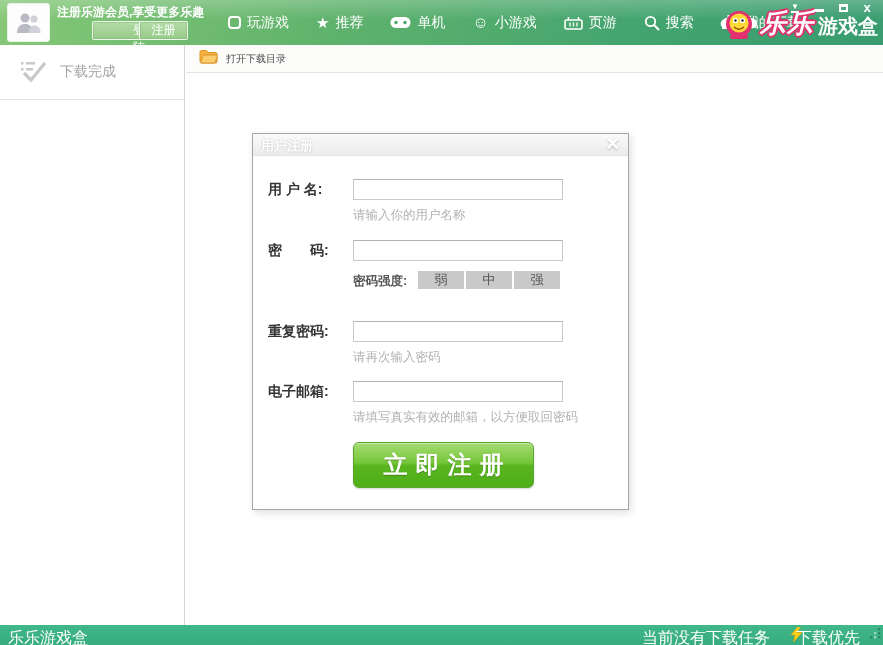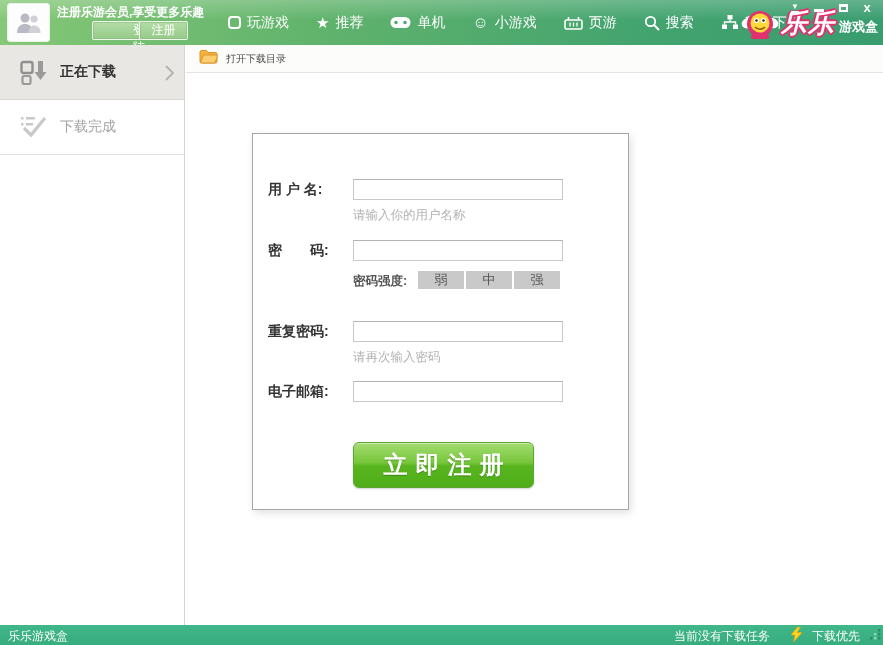--- a/index.html
+++ b/index.html
@@ -26,21 +26,21 @@
   .nav-item { display:flex; align-items:center; gap:6px; color:#fff; font-size:14px; cursor:pointer; white-space:nowrap; }
   .nav-item .glyph { display:inline-flex; align-items:center; justify-content:center; }
   .icon-play { width:13px; height:13px; border:2px solid #fff; border-radius:4px; }
   .glyph-star { font-size:15px; line-height:15px; }
   .glyph-smiley { font-size:16px; line-height:16px; }
 
   .logo { position:absolute; right:5px; top:6px; display:flex; align-items:center; cursor:default; }
   .logo-main { font-size:26px; font-weight:bold; color:#fff; letter-spacing:1px; margin-left:2px;
     text-shadow:-2px 0 0 #e3306e, 2px 0 0 #e3306e, 0 -2px 0 #e3306e, 0 2px 0 #e3306e,
                 -1px -1px 0 #e3306e, 1px -1px 0 #e3306e, -1px 1px 0 #e3306e, 1px 1px 0 #e3306e;font-style:italic; }
-  .logo-sub { font-size:13px; font-weight:bold; color:#fff; margin-left:4px; margin-top:6px; }
+  .logo-sub { font-size:20px; font-weight:bold; color:#fff; margin-left:4px; margin-top:6px; }
 
   .winctrl { position:absolute; right:4px; top:0; display:flex; }
   .wbtn { width:24px; height:15px; display:flex; align-items:center; justify-content:center;
     color:#fff; font-weight:bold; cursor:pointer; }
   .wbtn .caret { font-size:8px; border-bottom:2px solid #fff; padding-bottom:1px; line-height:7px; }
   .wbtn .minbar { width:10px; height:3px; background:#fff; margin-top:5px; }
   .wbtn .maxbox { width:9px; height:8px; border:2px solid #fff; border-top-width:3px; }
   .wbtn.close { font-size:13px; }
 
   
@@ -80,21 +80,21 @@
     text-align:center; line-height:18px; cursor:default; }
   .submit { position:absolute; left:100px; top:308px; width:181px; height:46px;
     background:linear-gradient(to bottom,#a4dc72 0%,#76c63a 45%,#58b51f 52%,#4fae19 100%);
     border:1px solid #5aa62e; border-radius:6px; color:#fff; font-size:24px; font-weight:bold;
     letter-spacing:8px; text-indent:8px; text-shadow:0 1px 1px rgba(0,0,0,.25);
     box-shadow:inset 0 1px 0 rgba(255,255,255,.45), 0 1px 2px rgba(0,0,0,.18); cursor:pointer;
     font-family:"Liberation Sans","DejaVu Sans",sans-serif; }
 
   
   .statusbar { position:absolute; left:0; top:625px; width:883px; height:20px;
-    background:linear-gradient(to bottom,#40b78a,#37ac7e); color:#fff; font-size:12px; }
+    background:linear-gradient(to bottom,#40b78a,#37ac7e); color:#fff; font-size:16px; }
   .sb-app { position:absolute; left:8px; top:3px; }
   .sb-status { position:absolute; right:113px; top:3px; }
   .sb-bolt { position:absolute; right:80px; top:2px; cursor:pointer; }
   .sb-priority { position:absolute; right:23px; top:3px; cursor:pointer; }
   .sb-grip { position:absolute; right:2px; bottom:2px; cursor:se-resize; }
 </style>
 </head>
 <body>
 
 <div class="app">
@@ -195,36 +195,20 @@
         <span class="minbar"></span>
       </div>
       <div class="wbtn">
         <span class="maxbox"></span>
       </div>
       <div class="wbtn close">x</div>
     </div>
   </header>
 
   <aside class="sidebar">
-    <div class="side-item active">
-      <span class="sicon">
-        <svg width="27" height="26" viewBox="0 0 27 26">
-          <rect x="1.5" y="3" width="11" height="11" rx="2" fill="none" stroke="#8f8f8f" stroke-width="2.4"></rect>
-          <rect x="2.5" y="17" width="8" height="8" rx="1.5" fill="none" stroke="#9a9a9a" stroke-width="2.2"></rect>
-          <rect x="18" y="2" width="5" height="12" fill="#9a9a9a"></rect>
-          <polygon points="14.5,13 26.5,13 20.5,21" fill="#9a9a9a"></polygon>
-        </svg>
-      </span>
-      <span class="side-label">正在下载</span>
-      <span class="side-chev">
-        <svg width="9" height="16" viewBox="0 0 9 16">
-          <polyline points="1,1 8,8 1,15" fill="none" stroke="#b2b2b2" stroke-width="1.8"></polyline>
-        </svg>
-      </span>
-    </div>
     <div class="side-item idle">
       <span class="sicon">
         <svg width="27" height="26" viewBox="0 0 27 26">
           <rect x="1" y="3" width="2.5" height="2.5" fill="#c9c9c9"></rect>
           <rect x="6" y="3" width="9" height="2.5" fill="#c9c9c9"></rect>
           <rect x="1" y="9" width="2.5" height="2.5" fill="#c9c9c9"></rect>
           <rect x="6" y="9" width="7" height="2.5" fill="#c9c9c9"></rect>
           <path d="M4 14 L11 21 L25 4" fill="none" stroke="#c9c9c9" stroke-width="3.2"></path>
         </svg>
       </span>
@@ -236,40 +220,45 @@
     <span class="ficon">
       <svg width="19" height="15" viewBox="0 0 19 15">
         <path d="M1 3 Q1 1.5 2.5 1.5 L7.5 1.5 L9 3.5 L16.5 3.5 Q18 3.5 18 5 L18 12.5 Q18 14 16.5 14 L2.5 14 Q1 14 1 12.5 Z" fill="#f6b03c" stroke="#d9952a" stroke-width="1"></path>
         <path d="M1.5 13.5 L4 7 Q4.3 6 5.5 6 L17.5 6 Q18.8 6 18.4 7.2 L16.3 13 Q16 14 14.8 14 L2.5 14 Z" fill="#fccd6f" stroke="#d9952a" stroke-width="1"></path>
       </svg>
     </span>
     <span class="toolbar-label">打开下载目录</span>
   </div>
 
   <div class="dialog">
+    <div class="dlg-titlebar">
+      <span class="dlg-title">用户注册</span>
+      <span class="dlg-close">×</span>
+    </div>
 
     <label class="flabel" style="top:47px;">用 户 名:</label>
     <input class="finput" style="top: 45px;" type="text">
     <div class="fhint" style="top:73px;">请输入你的用户名称</div>
 
     <label class="flabel" style="top:108px;">密　　码:</label>
     <input class="finput" style="top: 106px;" type="password">
     <div class="strength-label">密码强度:</div>
     <div class="strength">
       <span class="seg">弱</span>
       <span class="seg">中</span>
       <span class="seg">强</span>
     </div>
 
     <label class="flabel" style="top:189px;">重复密码:</label>
     <input class="finput" style="top: 187px;" type="password">
     <div class="fhint" style="top:215px;">请再次输入密码</div>
 
     <label class="flabel" style="top:249px;">电子邮箱:</label>
     <input class="finput" style="top: 247px;" type="text">
+    <div class="fhint" style="top:275px;">请填写真实有效的邮箱，以方便取回密码</div>
 
     <button class="submit">立即注册</button>
   </div>
 
   <footer class="statusbar">
     <span class="sb-app">乐乐游戏盒</span>
     <span class="sb-status">当前没有下载任务</span>
     <span class="sb-bolt">
       <svg width="13" height="15" viewBox="0 0 13 15">
         <polygon points="7.5,0 1,8 5,8 3.5,15 12,5.5 7,5.5 10.5,0" fill="#ffd21e" stroke="#e8a200" stroke-width="0.6"></polygon>

